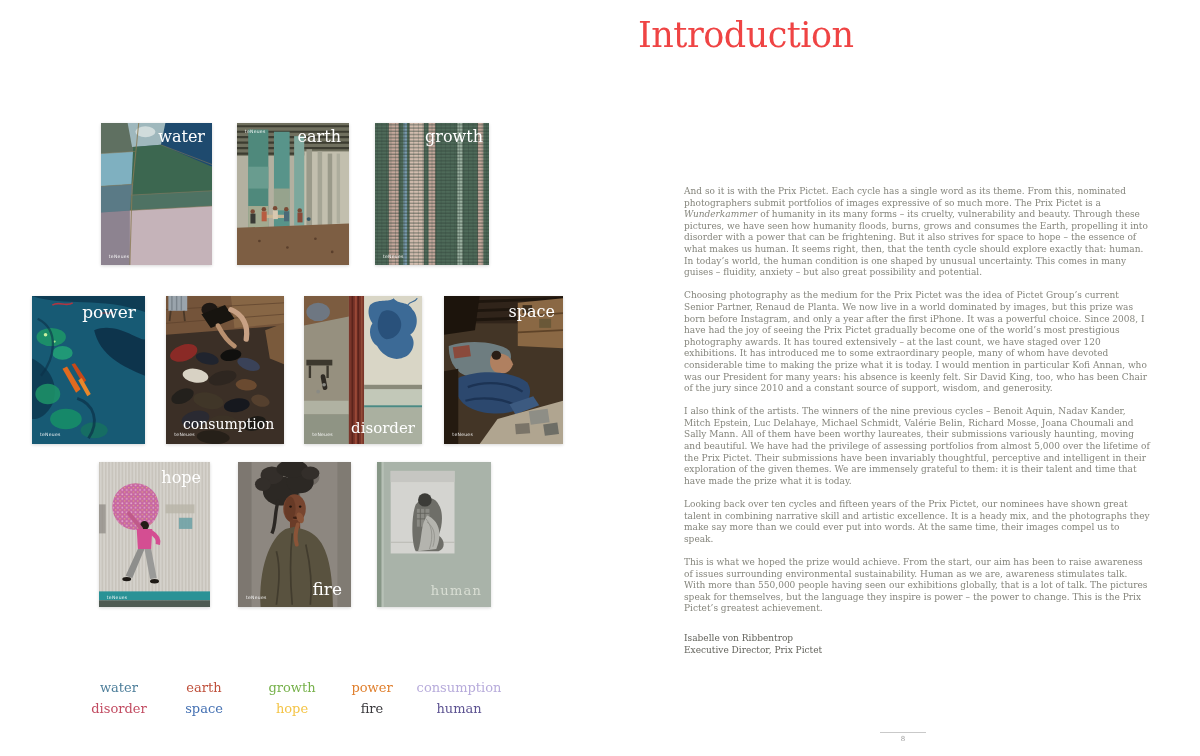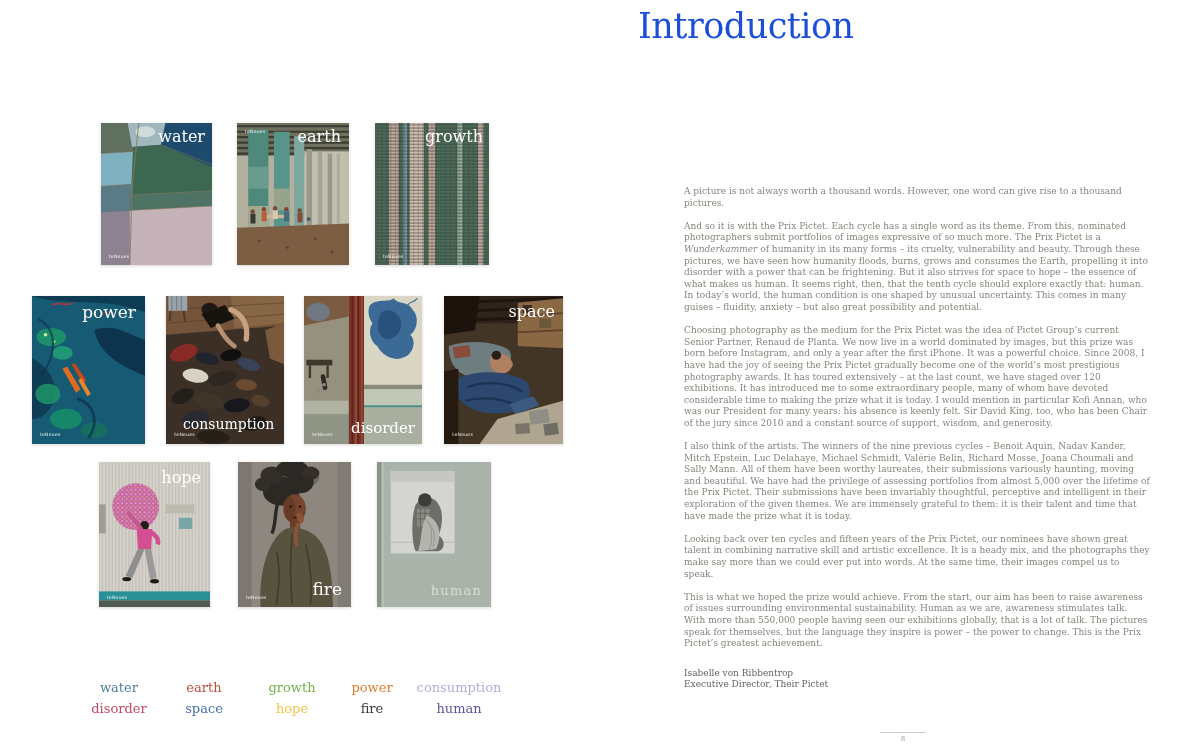--- a/index.html
+++ b/index.html
@@ -18,22 +18,22 @@
   .t-space{top:8px;right:8px;font-size:16px;}
   .t-hope{top:8px;right:9px;font-size:16px;}
   .t-fire{bottom:9px;right:9px;font-size:17px;}
   .t-human{bottom:10px;right:9px;font-size:13px;letter-spacing:1.2px;color:#d9ded4;}
   .cover-logo{position:absolute;left:7%;bottom:4.5%;font-size:4.5px;color:rgba(255,255,255,.9);
               font-family:"DejaVu Sans",sans-serif;letter-spacing:.3px;}
   .logo-top{bottom:auto;top:4.5%;}
   
   .word{position:absolute;transform:translateX(-50%);font-size:13px;white-space:nowrap;}
   
-  .intro-title{position:absolute;left:638px;top:6px;margin:0;font-weight:400;
-               font-size:35px;letter-spacing:-.5px;color:#1d4ed8;}
+  .intro-title{position:absolute;left:638px;top:15px;margin:0;font-weight:400;
+               font-size:35px;letter-spacing:-.5px;color:#ef4444;}
   .essay{position:absolute;left:684px;top:186px;width:466px;color:#85857c;
          font-size:9px;line-height:11.6px;text-align:left;}
   .essay p{margin:0 0 11.6px 0;}
   .essay em{font-style:italic;margin-top:23px;}
   .sig-name{color:#63635c;margin-top:18px;}
   .sig-role{color:#63635c;}
   .footer-rule{position:absolute;left:880px;top:732px;width:46px;height:1px;background:#c9c9c9;}
   .page-number{position:absolute;left:903px;top:735px;transform:translateX(-50%);
                font-size:7px;color:#9c9c9c;}
 </style>
@@ -333,27 +333,26 @@
       <span class="word" style="left: 292px; top: 701px; color: rgb(244, 196, 70);">hope</span>
       <span class="word" style="left: 372px; top: 701px; color: rgb(59, 58, 62);">fire</span>
       <span class="word" style="left: 459px; top: 701px; color: rgb(93, 83, 146);">human</span>
     </div>
   </div>
 
   <div>
     <h1 class="intro-title">Introduction</h1>
     <div class="essay">
       <div>
-          <p><span>A picture is not always worth a thousand words. However, one word can give rise to a thousand pictures.</span></p>
           <p><span>And so it is with the Prix Pictet. Each cycle has a single word as its theme. From this, nominated photographers submit portfolios of images expressive of so much more. The Prix Pictet is a </span><em>Wunderkammer</em><span> of humanity in its many forms – its cruelty, vulnerability and beauty. Through these pictures, we have seen how humanity floods, burns, grows and consumes the Earth, propelling it into disorder with a power that can be frightening. But it also strives for space to hope – the essence of what makes us human. It seems right, then, that the tenth cycle should explore exactly that: human. In today’s world, the human condition is one shaped by unusual uncertainty. This comes in many guises – fluidity, anxiety – but also great possibility and potential.</span></p>
           <p><span>Choosing photography as the medium for the Prix Pictet was the idea of Pictet Group’s current Senior Partner, Renaud de Planta. We now live in a world dominated by images, but this prize was born before Instagram, and only a year after the first iPhone. It was a powerful choice. Since 2008, I have had the joy of seeing the Prix Pictet gradually become one of the world’s most prestigious photography awards. It has toured extensively – at the last count, we have staged over 120 exhibitions. It has introduced me to some extraordinary people, many of whom have devoted considerable time to making the prize what it is today. I would mention in particular Kofi Annan, who was our President for many years: his absence is keenly felt. Sir David King, too, who has been Chair of the jury since 2010 and a constant source of support, wisdom, and generosity.</span></p>
           <p><span>I also think of the artists. The winners of the nine previous cycles – Benoit Aquin, Nadav Kander, Mitch Epstein, Luc Delahaye, Michael Schmidt, Valérie Belin, Richard Mosse, Joana Choumali and Sally Mann. All of them have been worthy laureates, their submissions variously haunting, moving and beautiful. We have had the privilege of assessing portfolios from almost 5,000 over the lifetime of the Prix Pictet. Their submissions have been invariably thoughtful, perceptive and intelligent in their exploration of the given themes. We are immensely grateful to them: it is their talent and time that have made the prize what it is today.</span></p>
           <p><span>Looking back over ten cycles and fifteen years of the Prix Pictet, our nominees have shown great talent in combining narrative skill and artistic excellence. It is a heady mix, and the photographs they make say more than we could ever put into words. At the same time, their images compel us to speak.</span></p>
           <p><span>This is what we hoped the prize would achieve. From the start, our aim has been to raise awareness of issues surrounding environmental sustainability. Human as we are, awareness stimulates talk. With more than 550,000 people having seen our exhibitions globally, that is a lot of talk. The pictures speak for themselves, but the language they inspire is power – the power to change. This is the Prix Pictet’s greatest achievement.</span></p>
         </div>
       <div class="sig-name">Isabelle von Ribbentrop</div>
-      <div class="sig-role">Executive Director, Their Pictet</div>
+      <div class="sig-role">Executive Director, Prix Pictet</div>
     </div>
     <div class="footer-rule"></div>
     <div class="page-number">8</div>
   </div>
 
 </div>
 
 </body></html>

